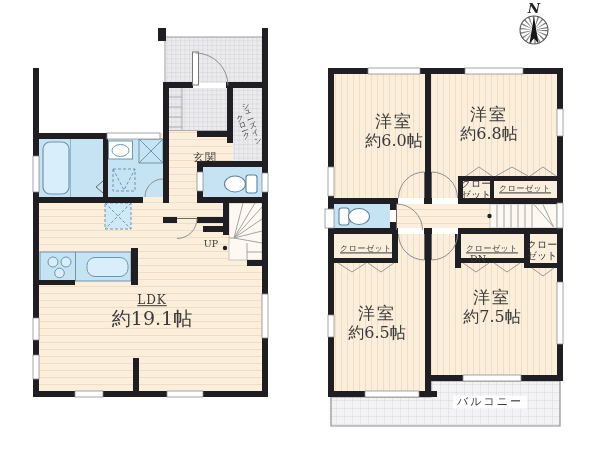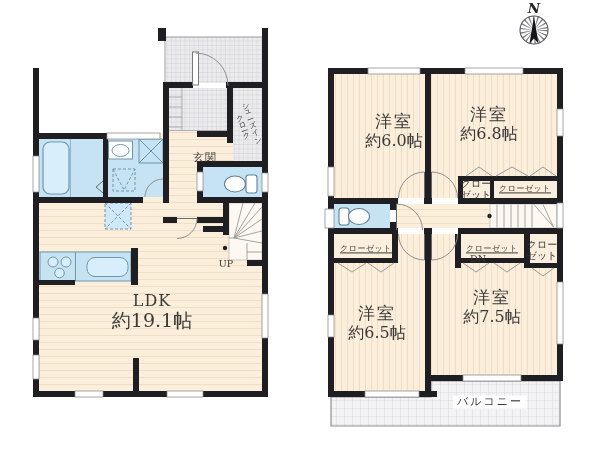--- a/index.html
+++ b/index.html
@@ -4,21 +4,21 @@
 <style>
   html,body{margin:0;padding:0;background:#fff;}
   #stage{position:relative;width:600px;height:456px;background:#ffffff;overflow:hidden;
          font-family:"DejaVu Serif","Liberation Serif",serif;color:#333;}
   #plan-svg{position:absolute;left:0;top:0;}
   .lbl{position:absolute;transform:translate(-50%,-50%);white-space:nowrap;text-align:center;
        color:#3a3a3a;line-height:1.15;}
   .lbl-genkan{font-size:11px;letter-spacing:1px;}
   .lbl-sic{font-size:7.5px;letter-spacing:.5px;writing-mode:vertical-rl;
            transform:translate(-50%,-50%) rotate(-20deg);line-height:1.25;}
-  .lbl-ldk .l1{font-size:16px;letter-spacing:1px;}
+  .lbl-ldk .l1{font-size:12px;letter-spacing:1px;text-decoration:underline;}
   .lbl-ldk .l2{font-size:19px;}
   .lbl-room .l1{font-size:17px;letter-spacing:2px;}
   .lbl-room .l2{font-size:16px;}
   .lbl-updn{font-size:9.5px;}
   .lbl-closet{font-size:8px;letter-spacing:.5px;text-decoration:underline;}
   .lbl-closet2{font-size:10px;line-height:1.1;}
   .lbl-balcony{font-size:11px;letter-spacing:2px;background:rgba(255,255,255,.9);padding:0 4px;}
 </style>
 </head>
 <body>
@@ -280,21 +280,21 @@
   <div class="lbl lbl-sic" style="left:246px;top:121px;">
     <div>シューズイン</div>
     <div>クローク</div>
   </div>
 
   <div class="lbl lbl-ldk" style="left:152px;top:312px;">
     <div class="l1">LDK</div>
     <div class="l2">約19.1帖</div>
   </div>
 
-  <div class="lbl lbl-updn" style="left:211px;top:264px;margin-left:15px;">UP</div>
+  <div class="lbl lbl-updn" style="left:211px;top:244px;">UP</div>
   <div class="lbl lbl-updn" style="left:478px;top:215px;margin-top:44px;">DN</div>
 
   <div class="lbl lbl-room" style="left:394px;top:131px;">
     <div class="l1">洋室</div>
     <div class="l2">約6.0帖</div>
   </div>
   <div class="lbl lbl-room" style="left:489px;top:124px;">
     <div class="l1">洋室</div>
     <div class="l2">約6.8帖</div>
   </div>

